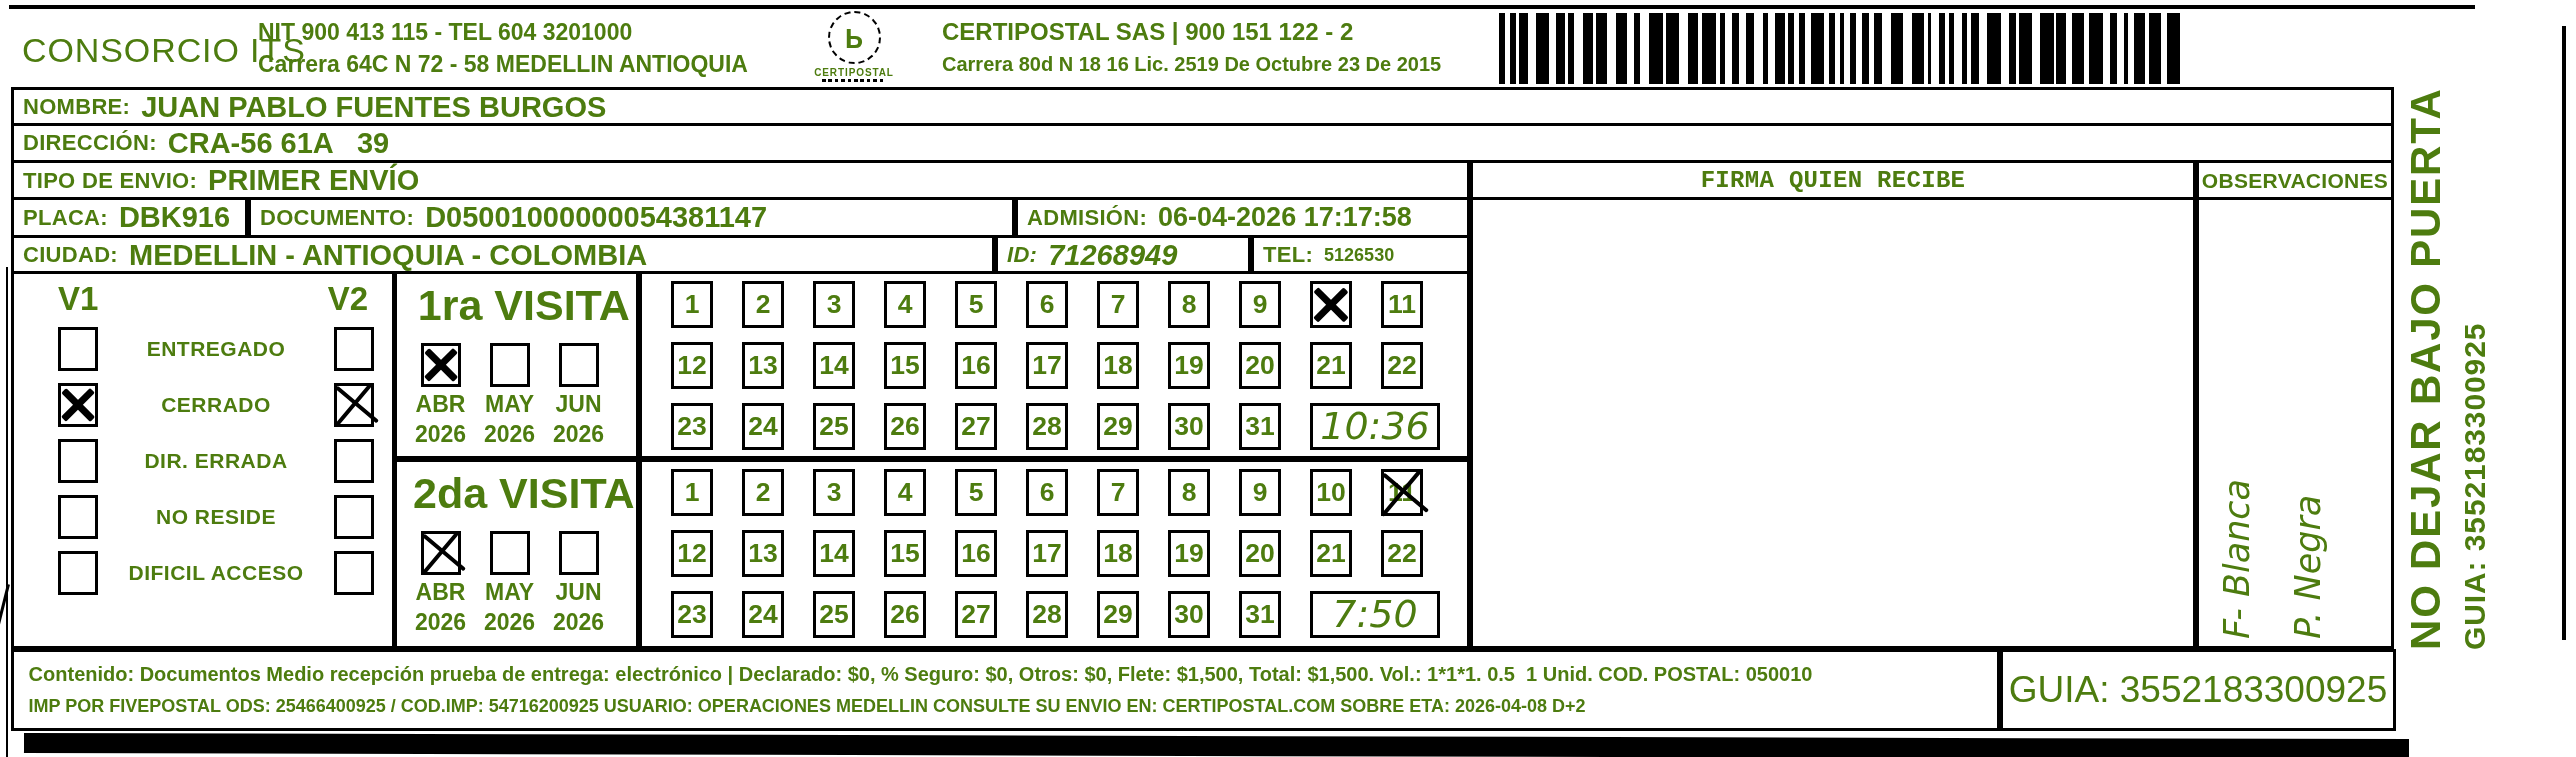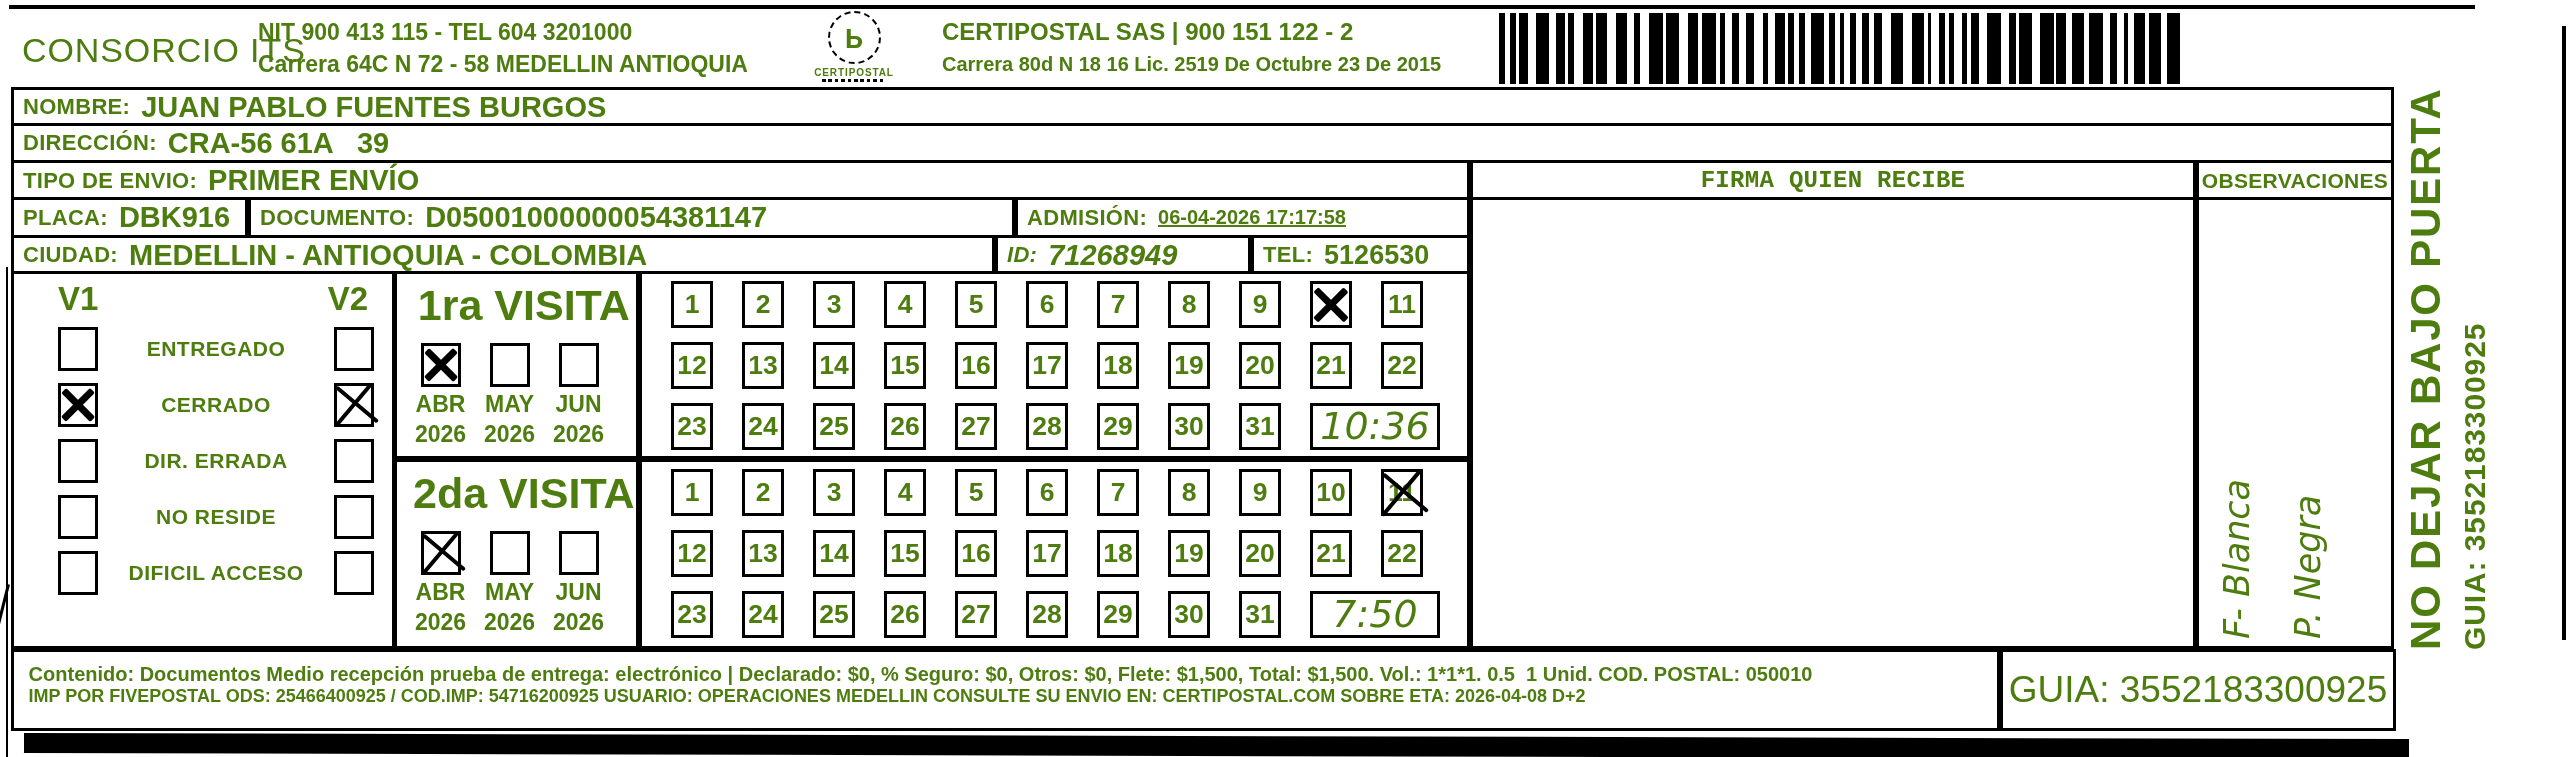--- a/index.html
+++ b/index.html
@@ -7,21 +7,21 @@
     position:relative;width:2576px;height:758px;background:#fff;
     font-family:"Liberation Sans",sans-serif;color:#4d7c0f;overflow:hidden;
   }
   .cell{
     position:absolute;border:3.7px solid #000;box-sizing:border-box;background:#fff;
     display:flex;align-items:center;padding-left:9px;gap:11px;
   }
   .noborder{border:none;}
   .lab{font-weight:bold;font-size:22px;letter-spacing:0.3px;white-space:pre;}
   .val{font-weight:bold;font-size:29px;white-space:pre;}
-  .val-m{font-size:20px;text-decoration:underline;}
+  .val-m{font-size:27px;}
   .center{justify-content:center;padding-left:0;}
   .hdr-company{position:absolute;left:22px;top:31px;font-size:34px;font-weight:400;letter-spacing:0.9px;}
   .hdr-block{position:absolute;font-weight:bold;line-height:32px;}
   .hdr-line1{font-size:23px;}
   .hdr-line2{font-size:23px;}
   .postal-line1{font-size:24px;}
   .postal-line2{font-size:20px;}
   
   .logo{position:absolute;left:804px;top:11px;width:100px;text-align:center;}
   .logo-circle{
@@ -186,21 +186,21 @@
   <div class="cell" style="left:11px;top:235px;width:984px;height:40px;">
     <span class="lab">CIUDAD:</span>
     <span class="val">MEDELLIN - ANTIOQUIA - COLOMBIA</span>
   </div>
   <div class="cell" style="left:995px;top:235px;width:256px;height:40px;font-style:italic;">
     <span class="lab">ID:</span>
     <span class="val">71268949</span>
   </div>
   <div class="cell" style="left:1251px;top:235px;width:219px;height:40px;">
     <span class="lab">TEL:</span>
-    <span class="val" style="font-size:27px;">5126530</span>
+    <span class="val" style="font-size:18px;">5126530</span>
   </div>
 
   <div class="cell noborder" style="left:11px;top:271px;width:384px;height:378px;border:3.7px solid #000;display:block;padding:0;">
     <div class="vhead">
       <span>V1</span>
       <span>V2</span>
     </div>
     <div class="st-rows" id="status-rows">
         <div class="st-row">
           <div class="cb"></div>
@@ -473,21 +473,21 @@
       </div>
     </div>
 
   <div class="cell" style="left:1470px;top:197px;width:726px;height:452px;"></div>
   <div class="cell" style="left:2196px;top:197px;width:198px;height:452px;"></div>
   <div class="vert note hand" style="left:2217px;top:306px;height:333px;width:51px;">F- Blanca</div>
   <div class="vert note hand" style="left:2288px;top:324px;height:315px;width:51px;">P. Negra</div>
 
   <div class="cell" style="left:11px;top:649px;width:1989px;height:82px;display:block;padding:11px 0 0 14.6px;">
     <div class="foot-line1">Contenido: Documentos Medio recepción prueba de entrega: electrónico | Declarado: $0, % Seguro: $0, Otros: $0, Flete: $1,500, Total: $1,500. Vol.: 1*1*1. 0.5  1 Unid. COD. POSTAL: 050010</div>
-    <div class="foot-line2" style="margin-top:0;">IMP POR FIVEPOSTAL ODS: 25466400925 / COD.IMP: 54716200925 USUARIO: OPERACIONES MEDELLIN CONSULTE SU ENVIO EN: CERTIPOSTAL.COM SOBRE ETA: 2026-04-08 D+2</div>
+    <div class="foot-line2" style="margin-top:10px;">IMP POR FIVEPOSTAL ODS: 25466400925 / COD.IMP: 54716200925 USUARIO: OPERACIONES MEDELLIN CONSULTE SU ENVIO EN: CERTIPOSTAL.COM SOBRE ETA: 2026-04-08 D+2</div>
   </div>
   <div class="cell center" style="left:2000px;top:649px;width:396px;height:82px;">
     <span class="guia-box">GUIA: 3552183300925</span>
   </div>
 
   <div class="vert no-dejar" style="left:2402px;top:73px;height:577px;width:55px;">NO DEJAR BAJO PUERTA</div>
   <div class="vert guia-vert" style="left:2458px;top:219px;height:431px;width:40px;">GUIA: 3552183300925</div>
 
 </div>
 

